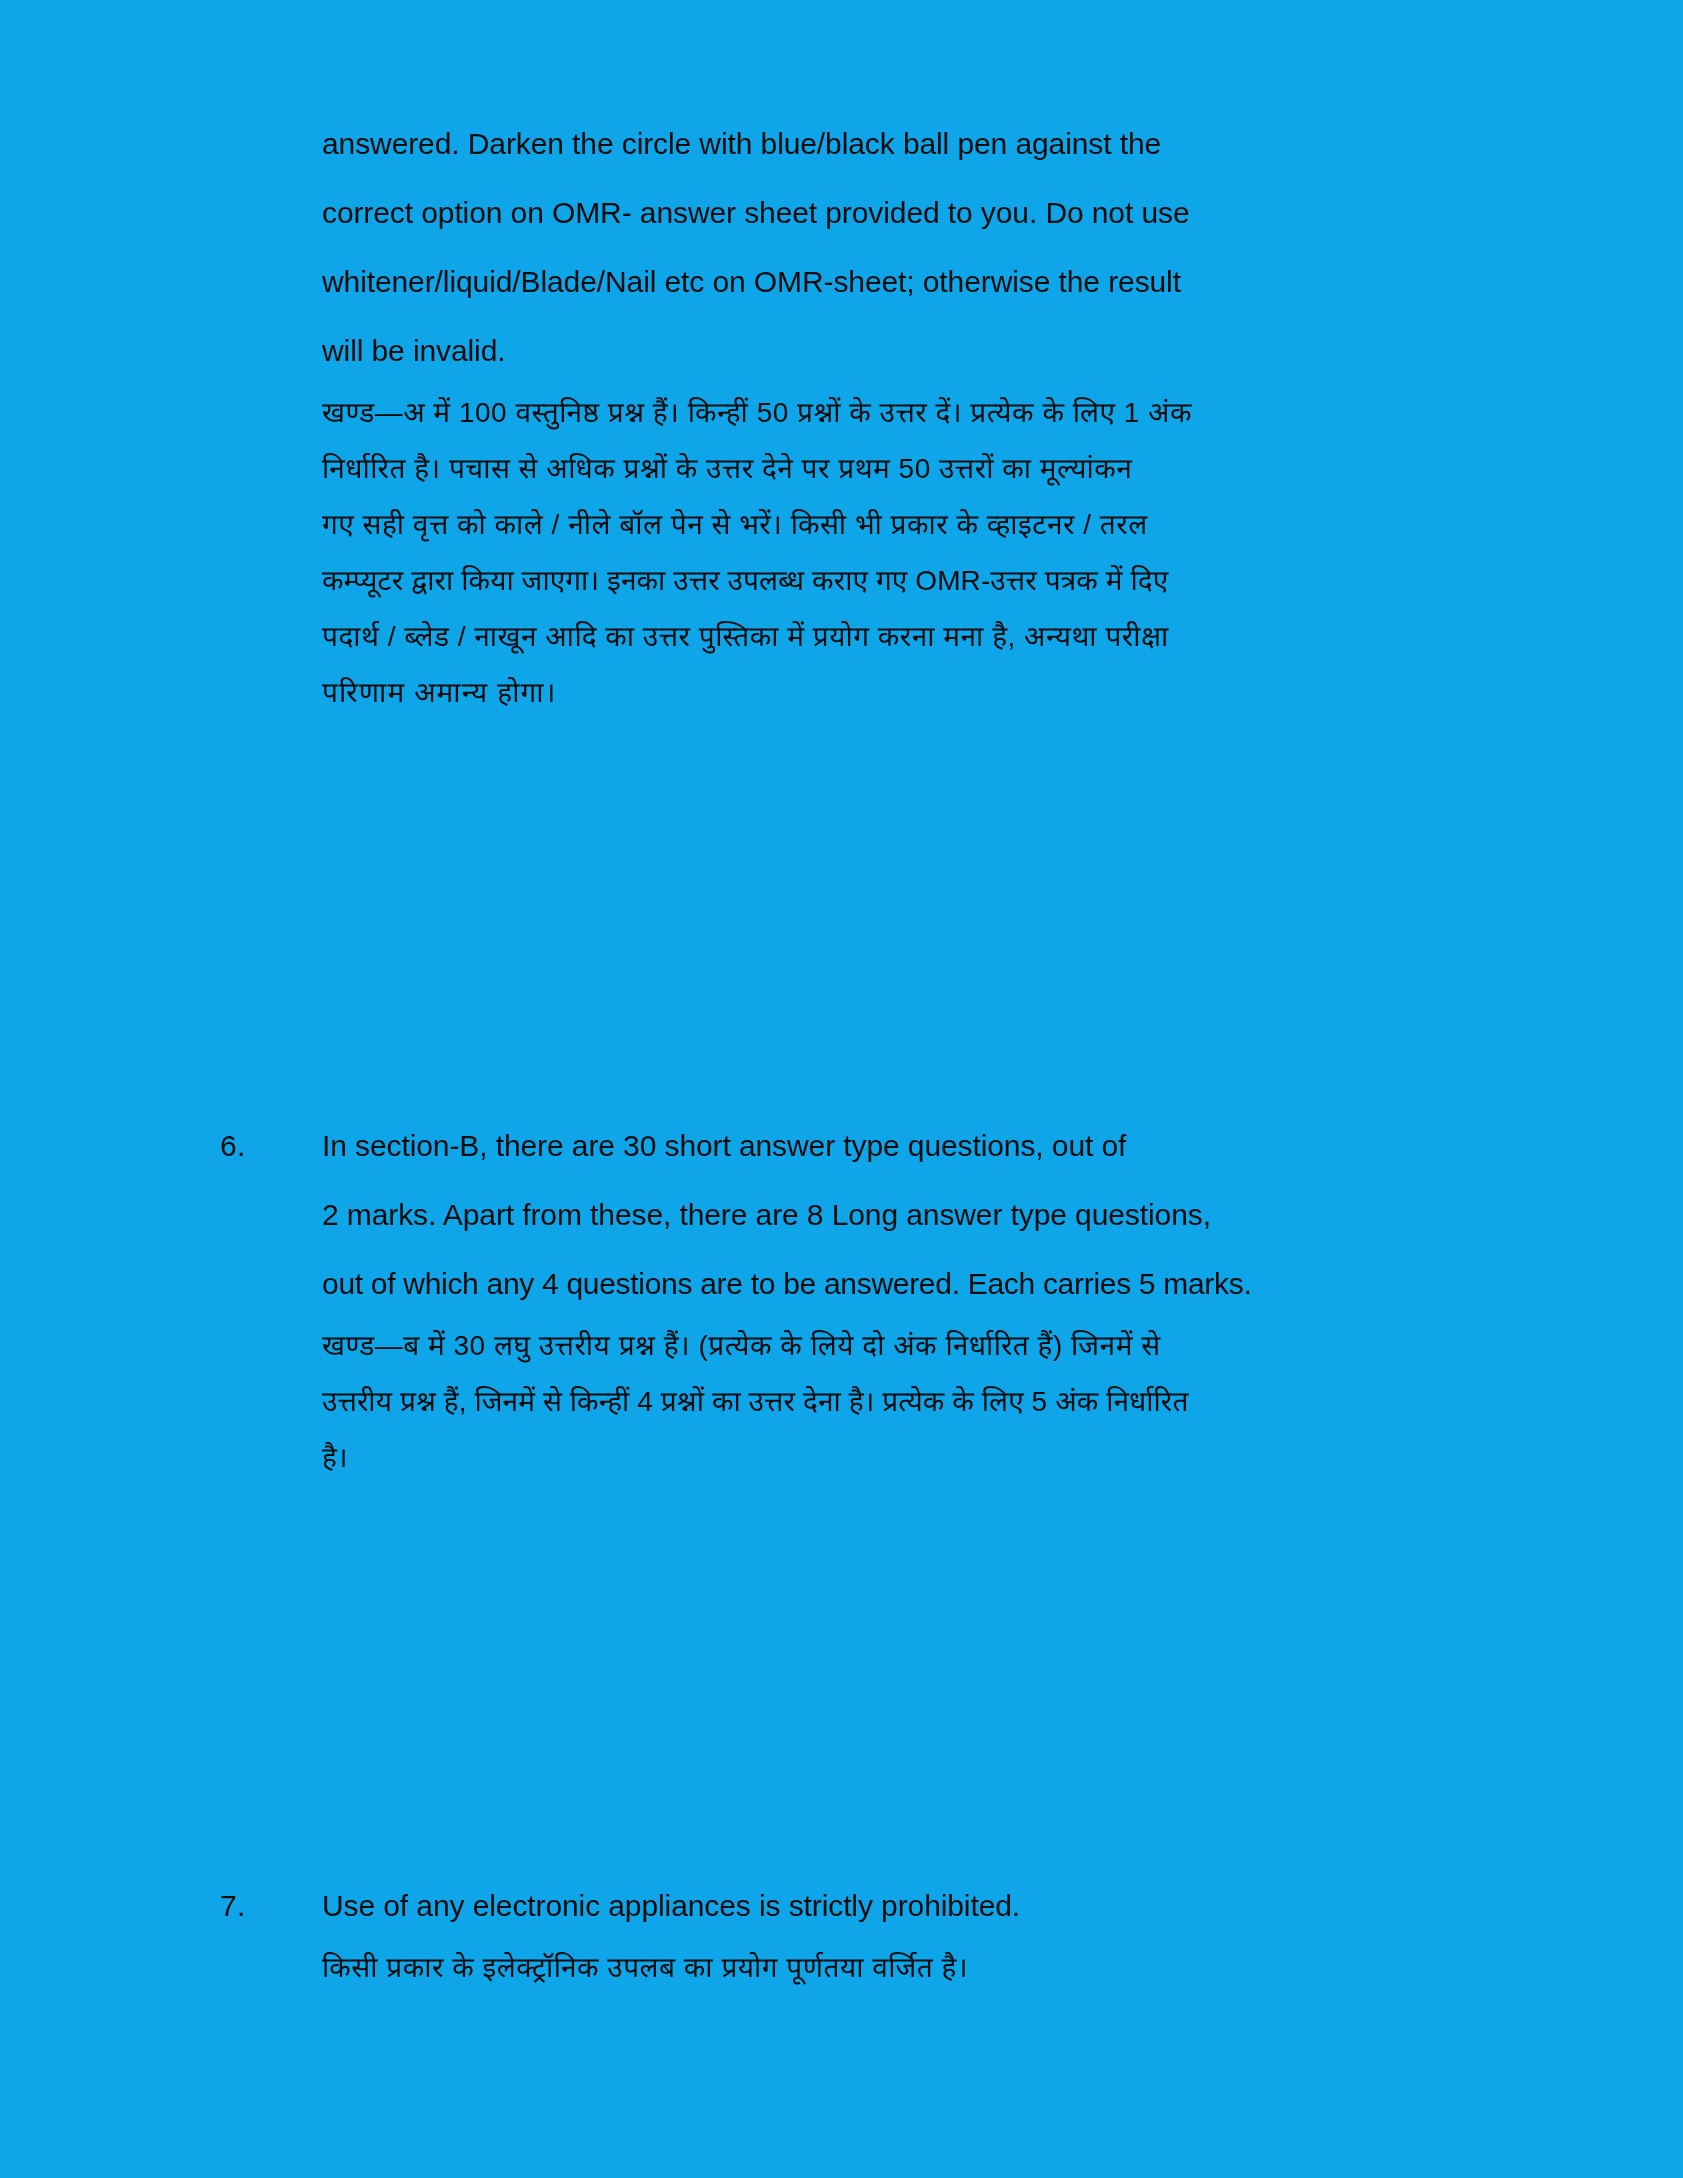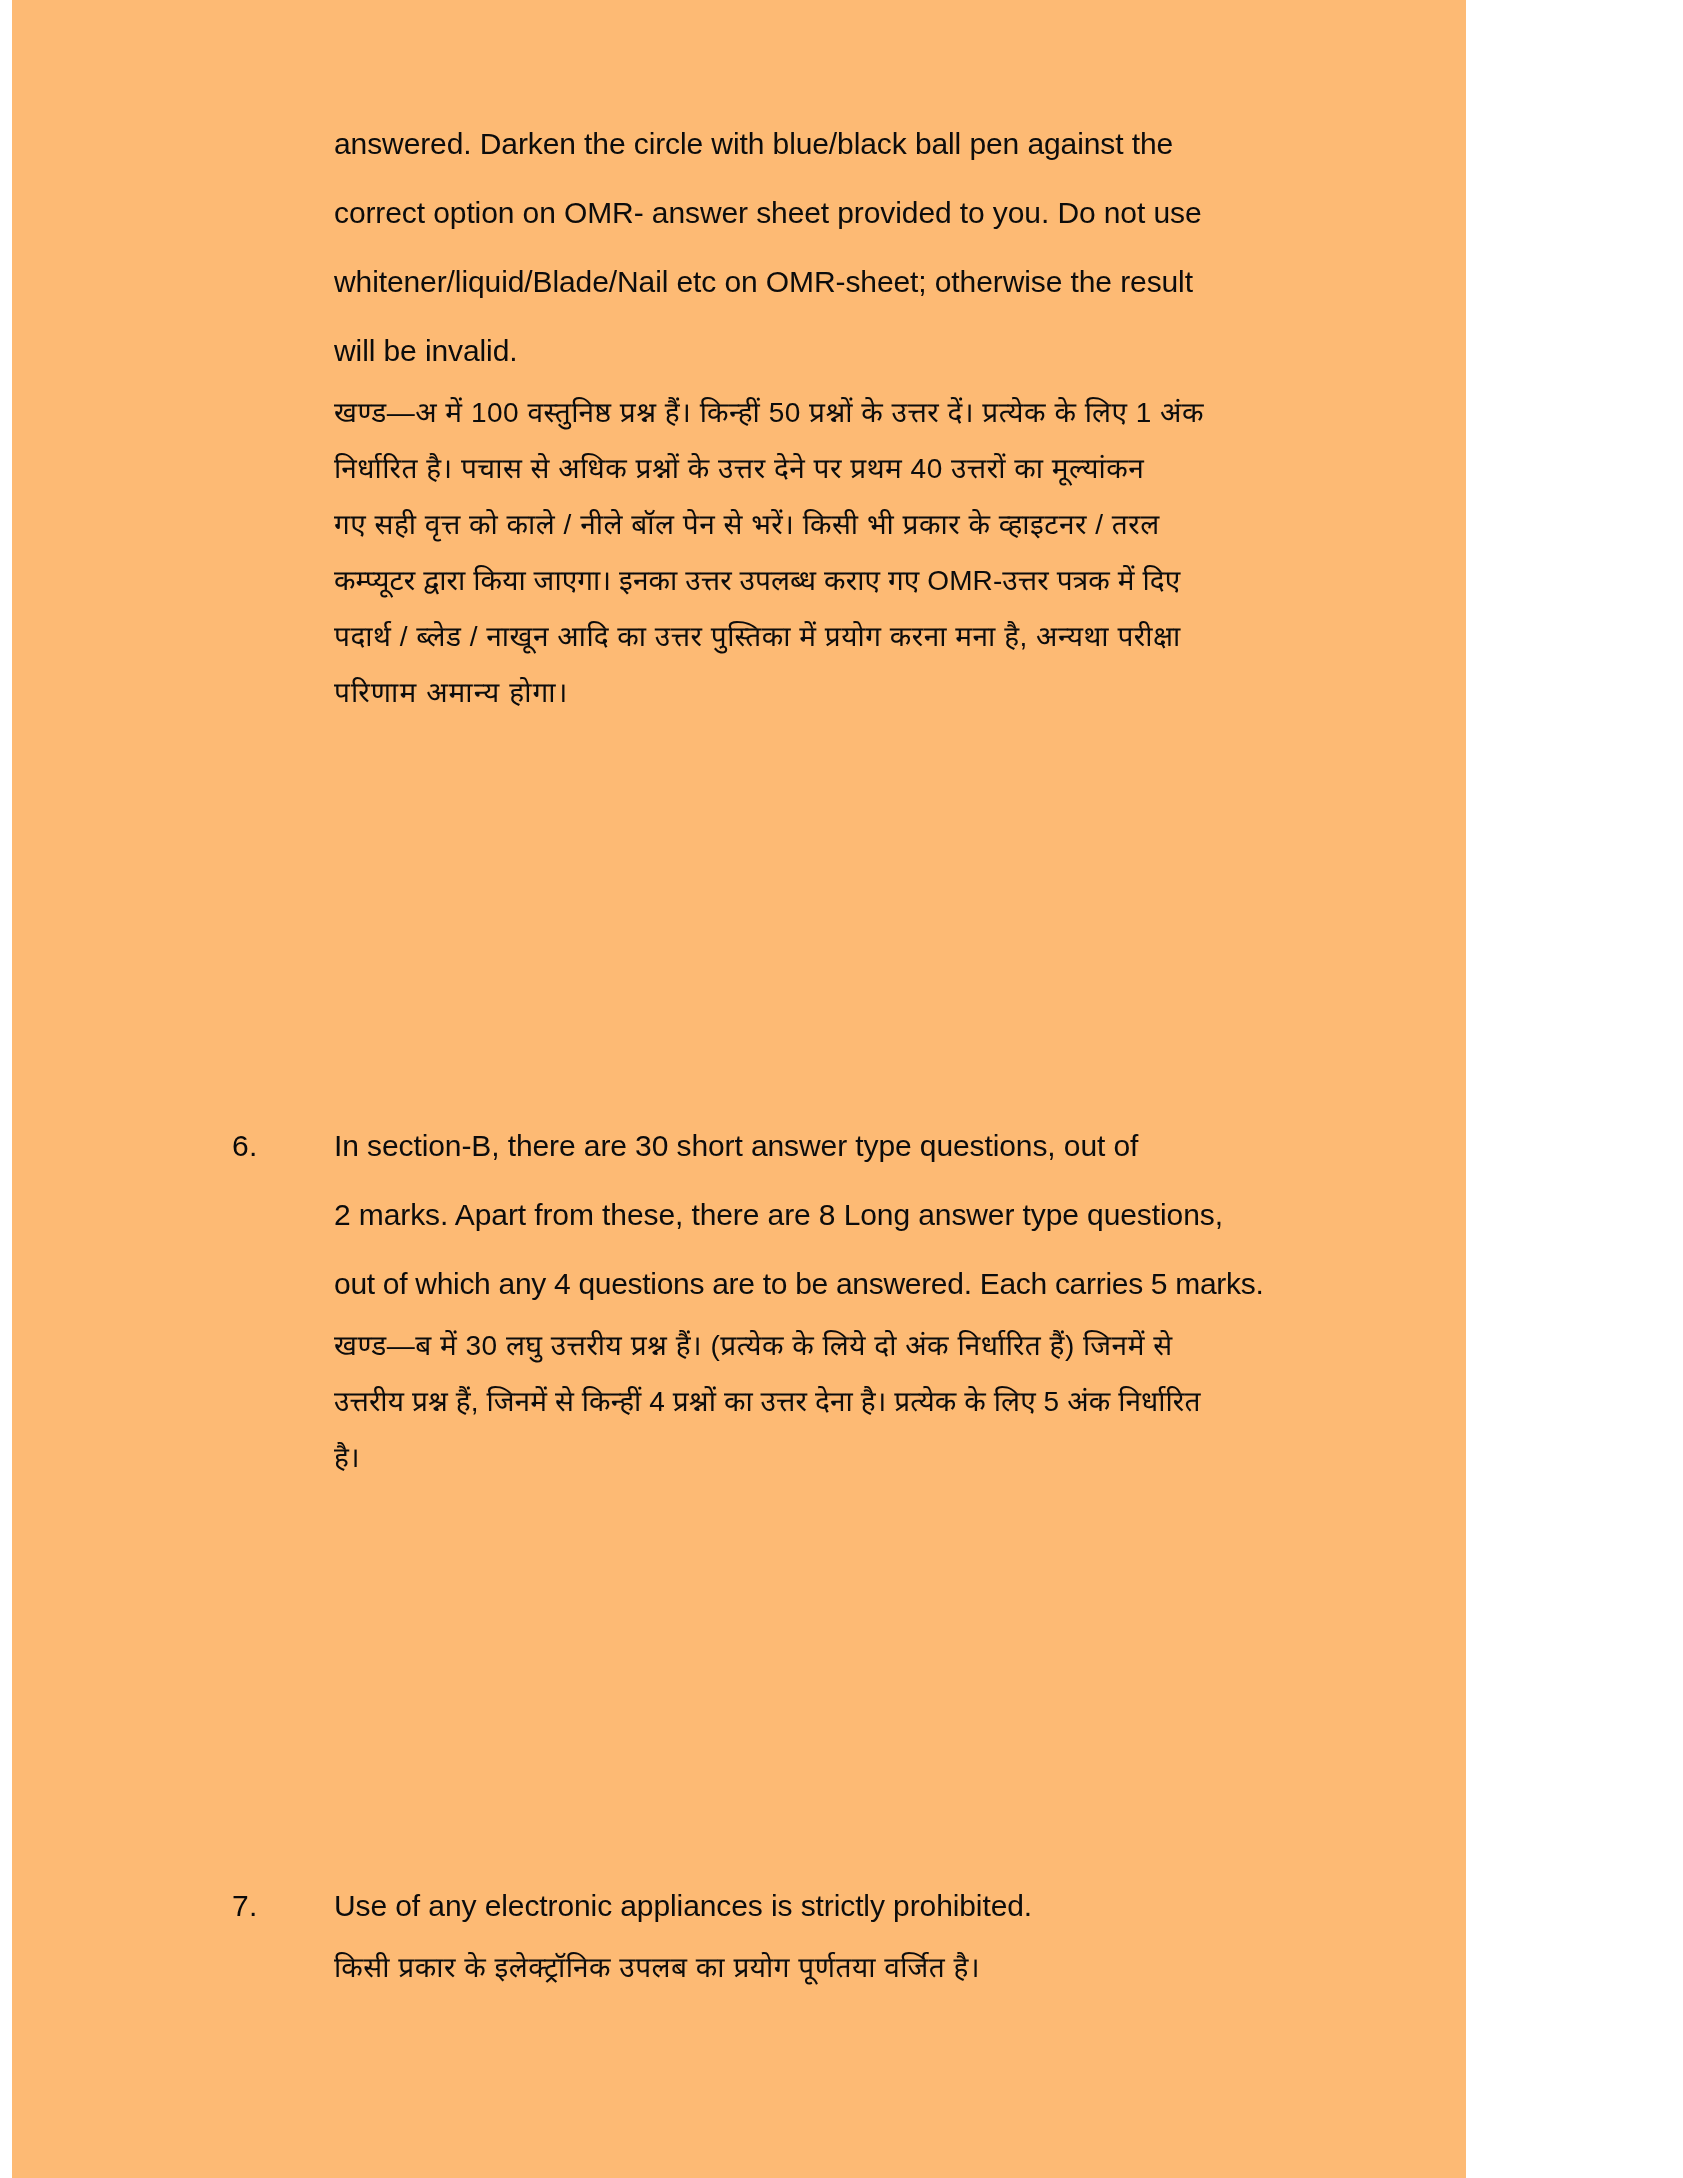--- a/index.html
+++ b/index.html
@@ -12,24 +12,24 @@
 
   body {
     font-family: "Liberation Sans", sans-serif;
     color: #0a0a0a;
     position: relative;
     overflow: hidden;
   }
 
   .page {
     position: absolute;
-    left: 12px; top: 0;
-    width: 1454px;
+    left: 0; top: 0;
+    width: 1683px;
     height: 2178px;
-    background: #fdba74;
+    background: #0ea5e9;
   }
 
   
   .block {
     position: absolute;
     left: 220px;
     width: 1247px;
   }
 
   .row {
@@ -82,21 +82,21 @@
   <div class="block" style="top: 109px;">
     <div class="row">
       <div class="num"></div>
       <div class="body-col">
         <div class="en">answered. Darken the circle with blue/black ball pen against the</div>
         <div class="en">correct option on OMR- answer sheet provided to you. Do not use</div>
         <div class="en">whitener/liquid/Blade/Nail etc on OMR-sheet; otherwise the result</div>
         <div class="en">will be invalid.</div>
 
         <div class="hi wide">खण्ड—अ में 100 वस्तुनिष्ठ प्रश्न हैं। किन्हीं 50 प्रश्नों के उत्तर दें। प्रत्येक के लिए 1 अंक</div>
-        <div class="hi wide">निर्धारित है। पचास से अधिक प्रश्नों के उत्तर देने पर प्रथम 40 उत्तरों का मूल्यांकन</div>
+        <div class="hi wide">निर्धारित है। पचास से अधिक प्रश्नों के उत्तर देने पर प्रथम 50 उत्तरों का मूल्यांकन</div>
         <div class="hi wide">गए सही वृत्त को काले / नीले बॉल पेन से भरें। किसी भी प्रकार के व्हाइटनर / तरल</div>
         <div class="hi">कम्प्यूटर द्वारा किया जाएगा। इनका उत्तर उपलब्ध कराए गए OMR-उत्तर पत्रक में दिए</div>
         <div class="hi wide">पदार्थ / ब्लेड / नाखून आदि का उत्तर पुस्तिका में प्रयोग करना मना है, अन्यथा परीक्षा</div>
         <div class="hi xwide">परिणाम अमान्य होगा।</div>
       </div>
     </div>
   </div>
 
   <div class="block" style="top: 1111px;">
     <div class="row">

